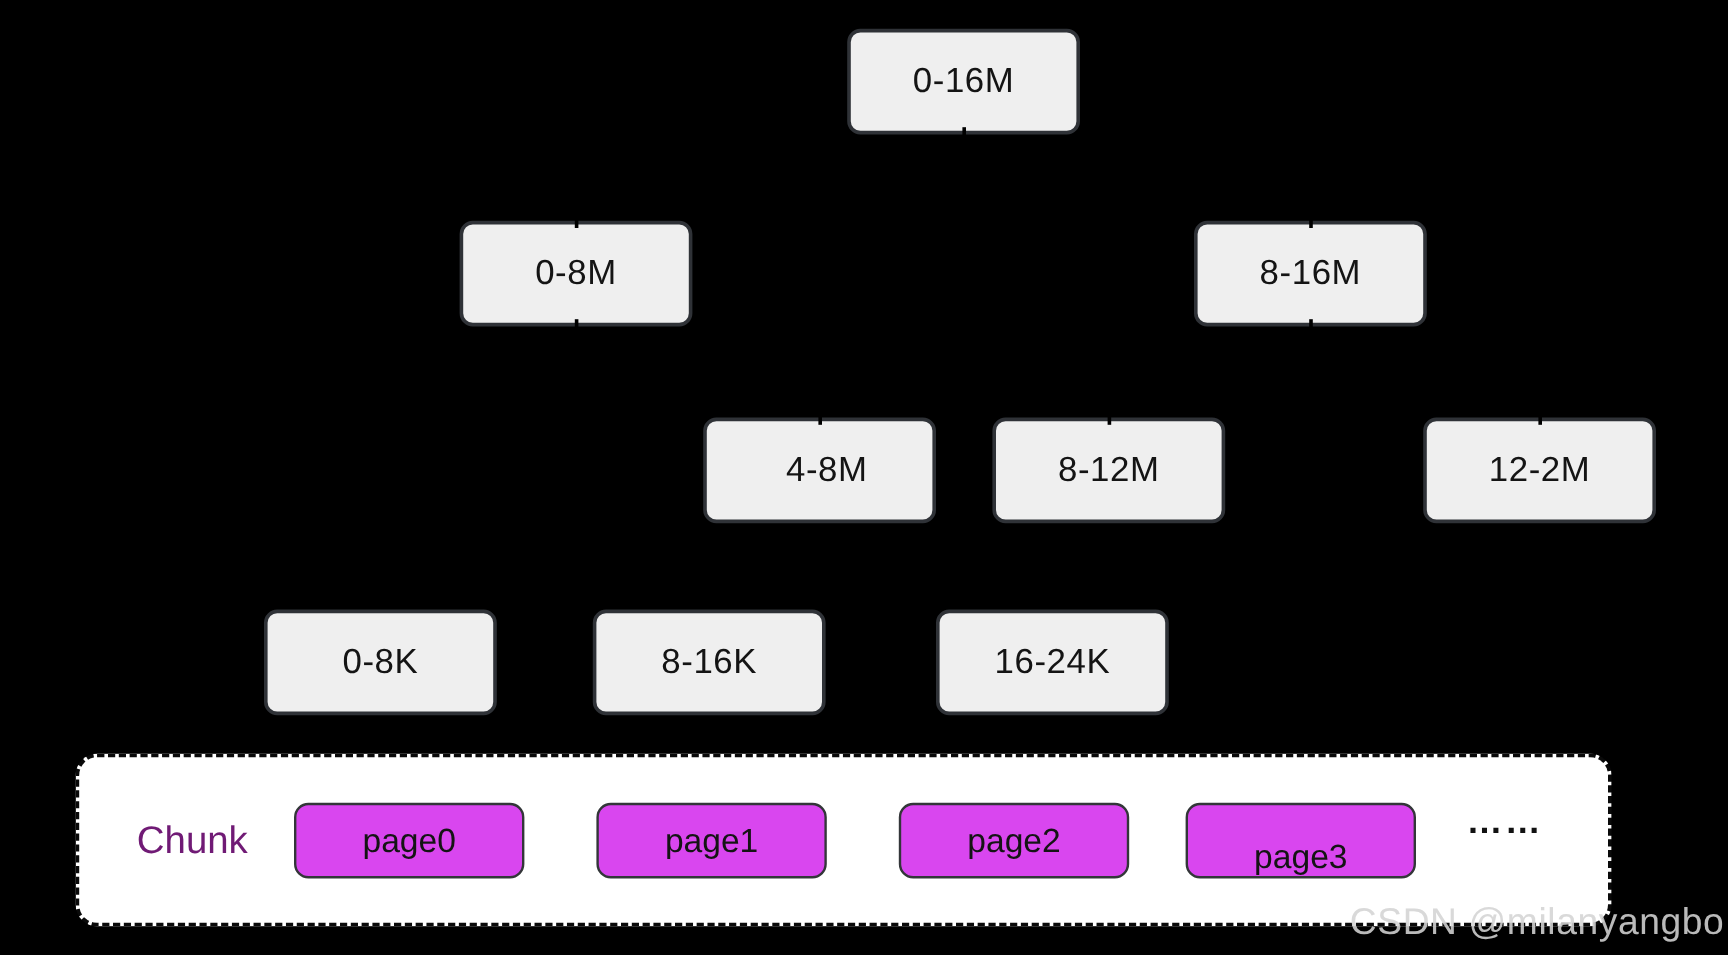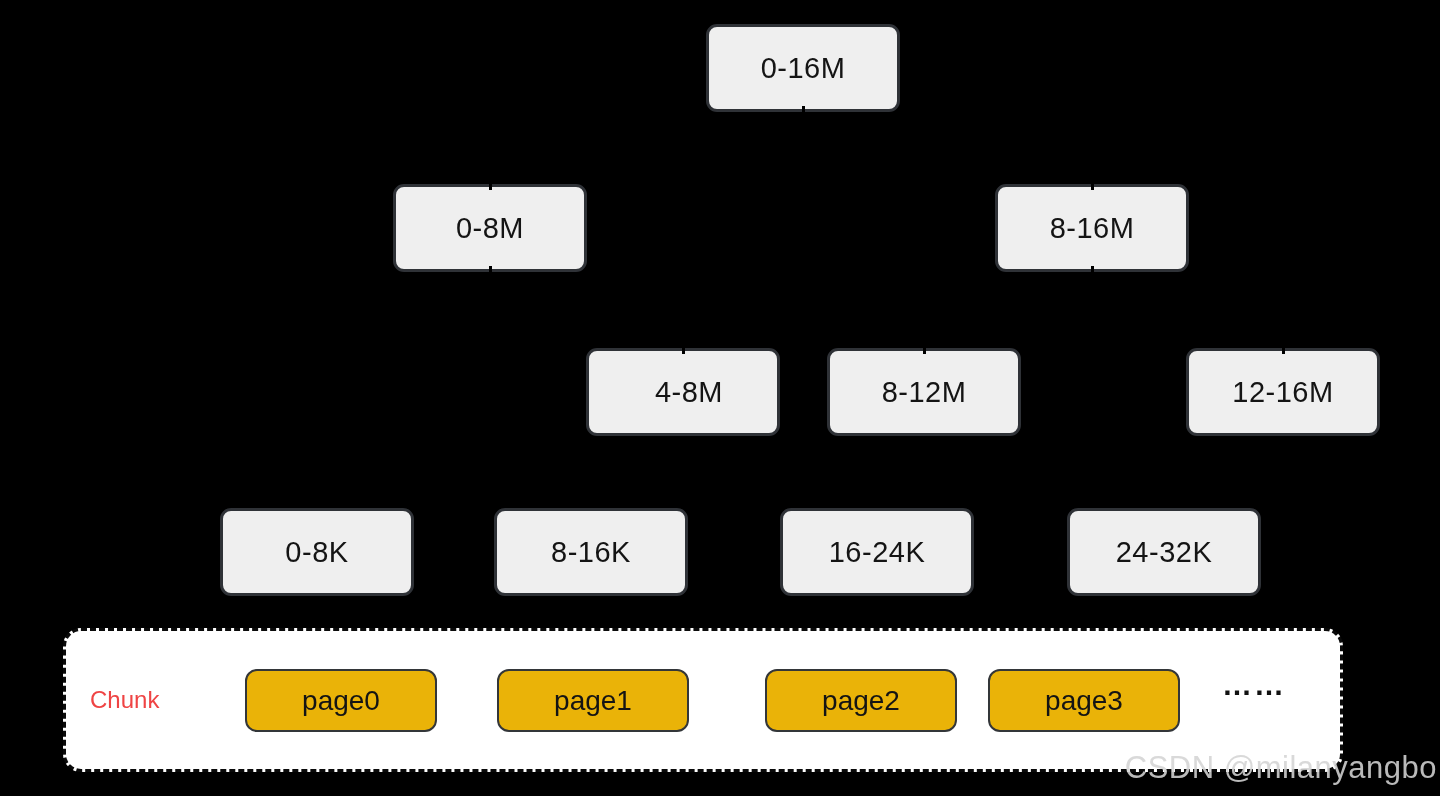--- a/index.html
+++ b/index.html
@@ -41,21 +41,21 @@
     margin-left: -1px;
     width: 3px;
     height: 7px;
     background: #000;
   }
   .stub-t::before { top: -4px; }
   .stub-b::after  { bottom: -4px; }
 
   
   .r1c1 { left: 706px;  top: 24px;  }
-  .r2c1 { left: 393px;  top: 184px; }
+  .r2c1 { left: 383px;  top: 184px; }
   .r2c2 { left: 995px;  top: 184px; }
   .r3c1 { left: 222px;  top: 348px; }
   .r3c2 { left: 586px;  top: 348px; padding-left: 12px; }
   .r3c3 { left: 827px;  top: 348px; }
   .r3c4 { left: 1186px; top: 348px; }
   .r4c1 { left: 220px;  top: 508px; }
   .r4c2 { left: 494px;  top: 508px; }
   .r4c3 { left: 780px;  top: 508px; }
   .r4c4 { left: 1067px; top: 508px; }
 
@@ -66,47 +66,47 @@
     top: 628px;
     width: 1280px;
     height: 144px;
     box-sizing: border-box;
     background: #ffffff;
     border: 3px dashed #0a0a0a;
     border-radius: 18px;
   }
   .chunk-label {
     position: absolute;
-    left: 24px;
+    left: 48px;
     top: 0;
     height: 100%;
     display: flex;
     align-items: center;
-    font-size: 24px;
-    color: #ef4444;
+    font-size: 32px;
+    color: #701a75;
   }
   .page {
     position: absolute;
     top: 38px;
     width: 192px;
     height: 63px;
     box-sizing: border-box;
-    background: #eab308;
+    background: #d946ef;
     border: 2.5px solid #333639;
     border-radius: 12px;
     display: flex;
     align-items: center;
     justify-content: center;
     font-size: 28px;
     color: #141414;
   }
   .p1 { left: 179px; }
   .p2 { left: 431px; }
-  .p3 { left: 683px; margin-left: 16px; }
-  .p4 { left: 922px; }
+  .p3 { left: 683px; }
+  .p4 { left: 922px; align-items: flex-end; }
 
   .dots {
     position: absolute;
     left: 1156px;
     top: 37px;
     font-size: 30px;
     font-weight: 700;
     letter-spacing: 2px;
     color: #111111;
   }
@@ -137,34 +137,31 @@
     <span>8-16M</span>
   </div>
 
   <div class="node r3c2 stub-t">
     <span>4-8M</span>
   </div>
   <div class="node r3c3 stub-t">
     <span>8-12M</span>
   </div>
   <div class="node r3c4 stub-t">
-    <span>12-16M</span>
+    <span>12-2M</span>
   </div>
 
   <div class="node r4c1">
     <span>0-8K</span>
   </div>
   <div class="node r4c2">
     <span>8-16K</span>
   </div>
   <div class="node r4c3">
     <span>16-24K</span>
-  </div>
-  <div class="node r4c4">
-    <span>24-32K</span>
   </div>
 
   <div class="chunk">
     <div class="chunk-label">Chunk</div>
 
     <div class="page p1">
       <span>page0</span>
     </div>
     <div class="page p2">
       <span>page1</span>

